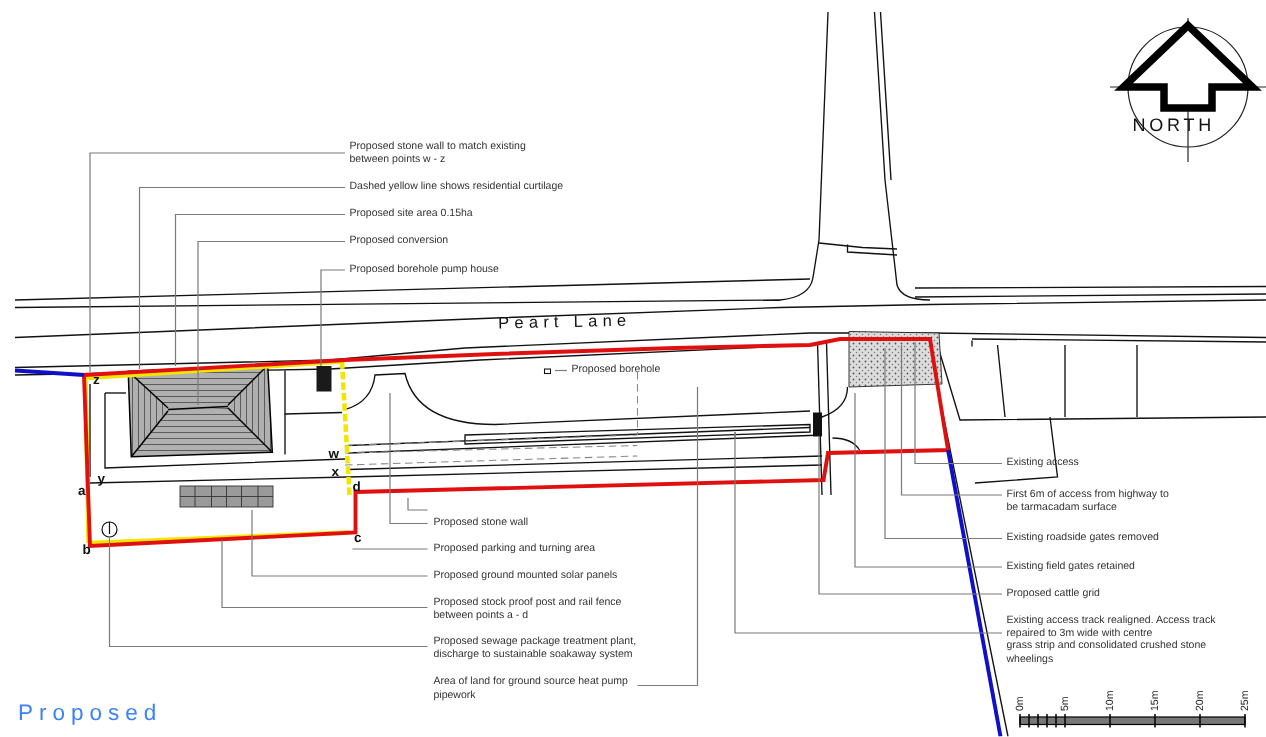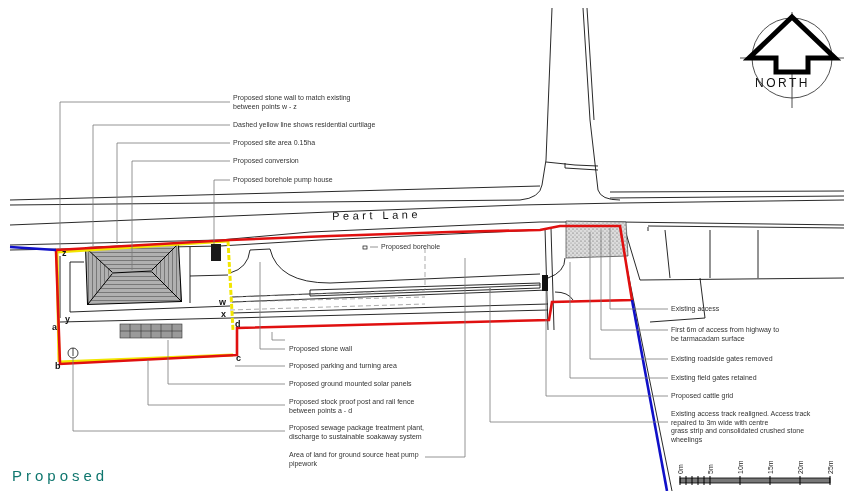--- a/index.html
+++ b/index.html
@@ -1,21 +1,21 @@
 <!DOCTYPE html>
 <html><head>
   <meta charset="utf-8">
   <style>
     html, body { margin: 0; padding: 0; background: #ffffff; }
     body { width: 844px; height: 491px; overflow: hidden; position: relative; font-family: "Liberation Sans", sans-serif; }
     #plan { position: absolute; left: 0; top: 0; width: 844px; height: 491px; }
     .note { position: absolute; font-family: "Liberation Sans", sans-serif; font-size: 7px; line-height: 8.5px; color: #333333; white-space: pre-line; }
     .lbl { position: absolute; font-family: "Liberation Sans", sans-serif; font-size: 9px; font-weight: bold; color: #111111; }
     .road-label { position: absolute; font-family: "Liberation Sans", sans-serif; font-size: 11px; letter-spacing: 3.5px; color: #111111; transform: rotate(-1.2deg); transform-origin: left top; }
-    .title { position: absolute; left: 12px; top: 467px; font-family: "Liberation Sans", sans-serif; font-size: 15px; letter-spacing: 4px; color: #0f766e; }
+    .title { position: absolute; left: 12px; top: 467px; font-family: "Liberation Sans", sans-serif; font-size: 15px; letter-spacing: 4px; color: #3b82f6; }
     .north-text { position: absolute; left: 755px; top: 76px; font-family: "Liberation Sans", sans-serif; font-size: 12px; letter-spacing: 2.5px; color: #111111; text-align: right; }
     .scale-tick { position: absolute; font-family: "Liberation Sans", sans-serif; font-size: 7px; color: #222222; transform: rotate(-90deg); transform-origin: left top; white-space: nowrap; }
   </style>
 </head>
 <body>
 
 <svg id="plan" width="844" height="491" viewBox="0 0 844 491" xmlns="http://www.w3.org/2000/svg">
 
   <g>
     <circle cx="792" cy="58" r="40" fill="none" stroke="#222" stroke-width="0.8"></circle>

